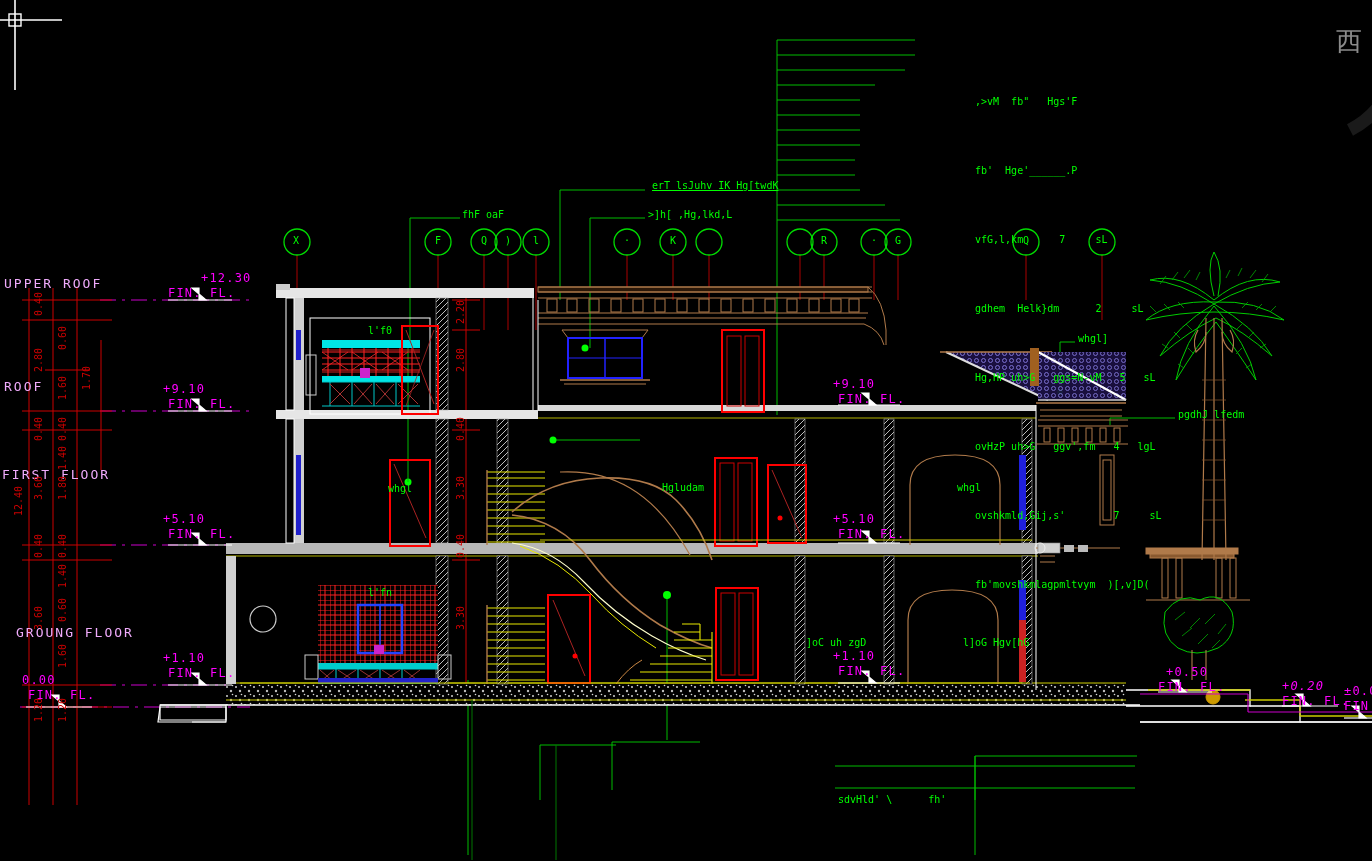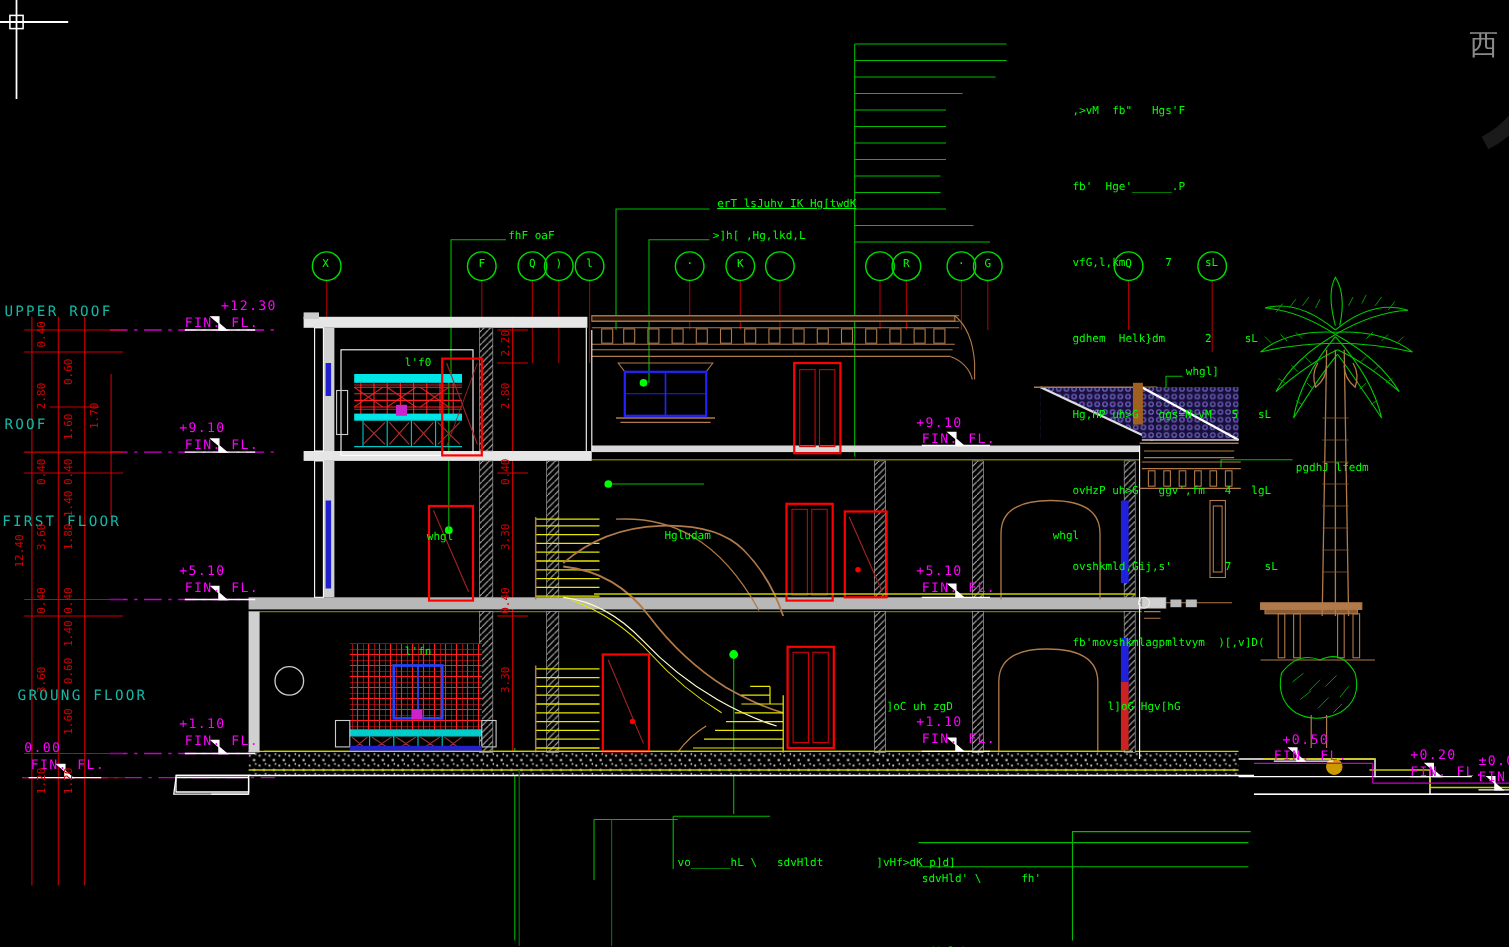--- a/index.html
+++ b/index.html
@@ -1,21 +1,21 @@
 <!DOCTYPE html>
 <html><head>
 <meta charset="utf-8">
 <style>
   html,body{margin:0;padding:0;background:#000;}
   body{width:1372px;height:861px;overflow:hidden;font-family:"DejaVu Sans Mono",monospace;}
   #stage{position:relative;width:1372px;height:861px;background:#000;overflow:hidden;}
   .lbl{position:absolute;white-space:pre;line-height:1;}
   .grn{color:#00ff00;font-size:10px;font-family:"DejaVu Sans Mono",monospace;}
   .mag{color:#ff00ff;font-size:12px;letter-spacing:1.2px;font-family:"DejaVu Sans Mono",monospace;}
-  .magl{color:#14b8a6;font-size:13px;letter-spacing:2px;font-family:"DejaVu Sans Mono",monospace;}
+  .magl{color:#f0abfc;font-size:13px;letter-spacing:2px;font-family:"DejaVu Sans Mono",monospace;}
   .redt{color:#cc0000;font-size:10px;font-family:"DejaVu Sans Mono",monospace;}
   .vert{transform-origin:0 0;transform:rotate(-90deg);}
   svg{position:absolute;left:0;top:0;}
   .cjk{color:#8a8a8a;font-size:26px;font-family:"DejaVu Sans",sans-serif;}
 </style>
 </head>
 <body>
 
 <div id="stage">
 
@@ -530,21 +530,21 @@
 
   <div class="lbl mag" style="left:833px;top:513px;">+5.10</div>
   <div class="lbl mag" style="left:838px;top:528px;">FIN. FL.</div>
 
   <div class="lbl mag" style="left:833px;top:650px;">+1.10</div>
   <div class="lbl mag" style="left:838px;top:665px;">FIN. FL.</div>
 
   <div class="lbl mag" style="left:1166px;top:666px;">+0.50</div>
   <div class="lbl mag" style="left:1158px;top:681px;">FIN. FL.</div>
 
-  <div class="lbl mag" style="left:1282px;top:680px;">+0.20</div>
+  <div class="lbl mag" style="left:1282px;top:680px;font-style:italic;">+0.20</div>
   <div class="lbl mag" style="left:1282px;top:695px;">FIN. FL.</div>
 
   <div class="lbl mag" style="left:1344px;top:685px;">±0.0</div>
   <div class="lbl mag" style="left:1344px;top:700px;">FIN.</div>
 
   <div class="lbl redt vert" style="left:34px;top:316px;">0.40</div>
   <div class="lbl redt vert" style="left:34px;top:372px;">2.80</div>
   <div class="lbl redt vert" style="left:58px;top:350px;">0.60</div>
   <div class="lbl redt vert" style="left:58px;top:400px;">1.60</div>
   <div class="lbl redt vert" style="left:82px;top:390px;">1.70</div>
@@ -567,28 +567,28 @@
   <div class="lbl redt vert" style="left:456px;top:372px;">2.80</div>
   <div class="lbl redt vert" style="left:456px;top:441px;">0.40</div>
   <div class="lbl redt vert" style="left:456px;top:500px;">3.30</div>
   <div class="lbl redt vert" style="left:456px;top:558px;">0.40</div>
   <div class="lbl redt vert" style="left:456px;top:630px;">3.30</div>
 
   <div class="lbl grn" style="left:462px;top:210px;">fhF oaF</div>
   <div class="lbl grn" style="left:652px;top:181px;text-decoration:underline;">erT lsJuhv IK Hg[twdK</div>
   <div class="lbl grn" style="left:648px;top:210px;">&gt;]h[ ,Hg,lkd,L</div>
   <div class="lbl grn" style="left:1078px;top:334px;">whgl]</div>
-  <div class="lbl grn" style="left:1178px;top:410px;margin-top:11px;">pgdhJ lfedm</div>
+  <div class="lbl grn" style="left:1178px;top:410px;">pgdhJ lfedm</div>
   <div class="lbl grn" style="left:368px;top:326px;">l'f0</div>
   <div class="lbl grn" style="left:368px;top:588px;">l'fn</div>
   <div class="lbl grn" style="left:388px;top:484px;">whgl</div>
-  <div class="lbl grn" style="left:604px;top:483px;">Hgludam</div>
+  <div class="lbl grn" style="left:662px;top:483px;">Hgludam</div>
   <div class="lbl grn" style="left:957px;top:483px;">whgl</div>
   <div class="lbl grn" style="left:806px;top:638px;">]oC uh zgD</div>
-  <div class="lbl grn" style="left:963px;top:638px;margin-left:44px;">l]oG Hgv[hG</div>
+  <div class="lbl grn" style="left:963px;top:638px;">l]oG Hgv[hG</div>
 
   <div class="lbl grn" style="left:293px;top:236px;">X</div>
   <div class="lbl grn" style="left:435px;top:236px;">F</div>
   <div class="lbl grn" style="left:481px;top:236px;">Q</div>
   <div class="lbl grn" style="left:505px;top:236px;">)</div>
   <div class="lbl grn" style="left:533px;top:236px;">l</div>
   <div class="lbl grn" style="left:624px;top:236px;">·</div>
   <div class="lbl grn" style="left:670px;top:236px;">K</div>
   <div class="lbl grn" style="left:706px;top:236px;"></div>
   <div class="lbl grn" style="left:797px;top:236px;"></div>
@@ -606,21 +606,20 @@
       <div>gdhem  Helk}dm      2     sL</div>
       <div>Hg,HP uh&gt;G   ggs=N-vM   5   sL</div>
       <div>ovHzP uh&gt;G   ggv',fm   4   lgL</div>
       <div>ovshkmld,Gij,s'        7     sL</div>
       <div>fb'movshkmlagpmltvym  )[,v]D(</div>
     </div>
   </div>
 
   <div style="position:absolute;left:616px;top:730px;">
     <div class="grn" style="line-height:22px;white-space:pre;">
-      <div>vo______hL \   sdvHldt        ]vHf&gt;dK p]d]</div>
       
       
       
       
     </div>
   </div>
 
   <div style="position:absolute;left:838px;top:745px;">
     <div class="grn" style="line-height:22px;white-space:pre;">
       <div>sdvHld' \      fh'</div>

